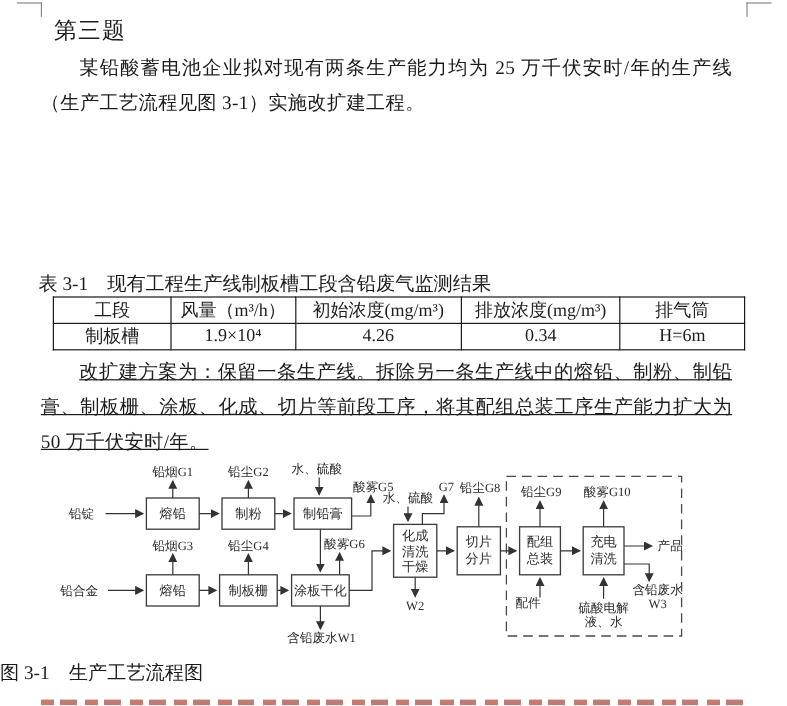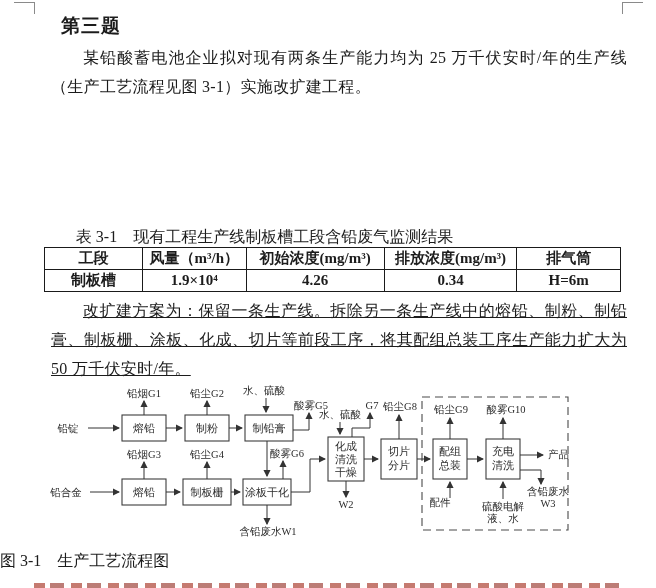--- a/index.html
+++ b/index.html
@@ -4,31 +4,31 @@
 <style>
   html,body{margin:0;padding:0;background:#fff;}
   .page{
     position:relative;width:656px;height:588px;background:#ffffff;
     font-family:"Liberation Serif","DejaVu Serif",serif;color:#1c1c1c;
     overflow:hidden;
   }
   .corner-mark{position:absolute;width:20px;height:11px;}
   .corner-mark.left{left:14px;top:2px;border-top:1px solid #8a8a8a;border-right:1px solid #8a8a8a;}
   .corner-mark.right{right:13px;top:2px;border-top:1px solid #8a8a8a;border-left:1px solid #8a8a8a;}
-  .heading{position:absolute;left:45px;top:13px;font-size:19px;font-weight:bold;letter-spacing:1px;margin-left:16px;}
-  .para{position:absolute;left:51px;width:576px;font-size:16px;line-height:29px;
+  .heading{position:absolute;left:45px;top:13px;font-size:19px;font-weight:normal;letter-spacing:1px;}
+  .para{position:absolute;left:34px;width:576px;font-size:16px;line-height:29px;
         text-align:justify;text-indent:2em;letter-spacing:0.3px;}
   .p1{top:43px;}
   .p2{top:101px;}
   .p3{top:296px;text-decoration:underline;}
-  .tcaption{position:absolute;left:0;top:227px;width:529px;text-align:center;font-size:16px;}
+  .tcaption{position:absolute;left:0;top:227px;width:529px;font-size:16px;padding-left:32px;}
   table.mon{position:absolute;left:44px;top:247px;width:577px;border-collapse:collapse;
         font-size:15px;table-layout:fixed;}
   table.mon td,table.mon th{border:1.6px solid #1a1a1a;text-align:center;
-        font-weight:bold;height:21px;padding:0 2px;white-space:nowrap;overflow:hidden;}
+        font-weight:normal;height:21px;padding:0 2px;white-space:nowrap;overflow:hidden;}
   .figure-svg{position:absolute;left:0;top:382px;}
   .figure-svg text{font-family:"Liberation Serif","DejaVu Serif",serif;fill:#2b2b2b;}
   .fcaption{position:absolute;left:0;top:551px;width:656px;text-align:left;font-size:16px;}
   .cutoff-strip{
     position:absolute;left:34px;right:34px;bottom:0;height:5px;
     background:repeating-linear-gradient(90deg,
       rgba(170,60,45,0.8) 0 11px, rgba(255,255,255,0) 11px 16px,
       rgba(150,50,40,0.75) 16px 30px, rgba(255,255,255,0) 30px 37px);
     opacity:0.85;
   }

